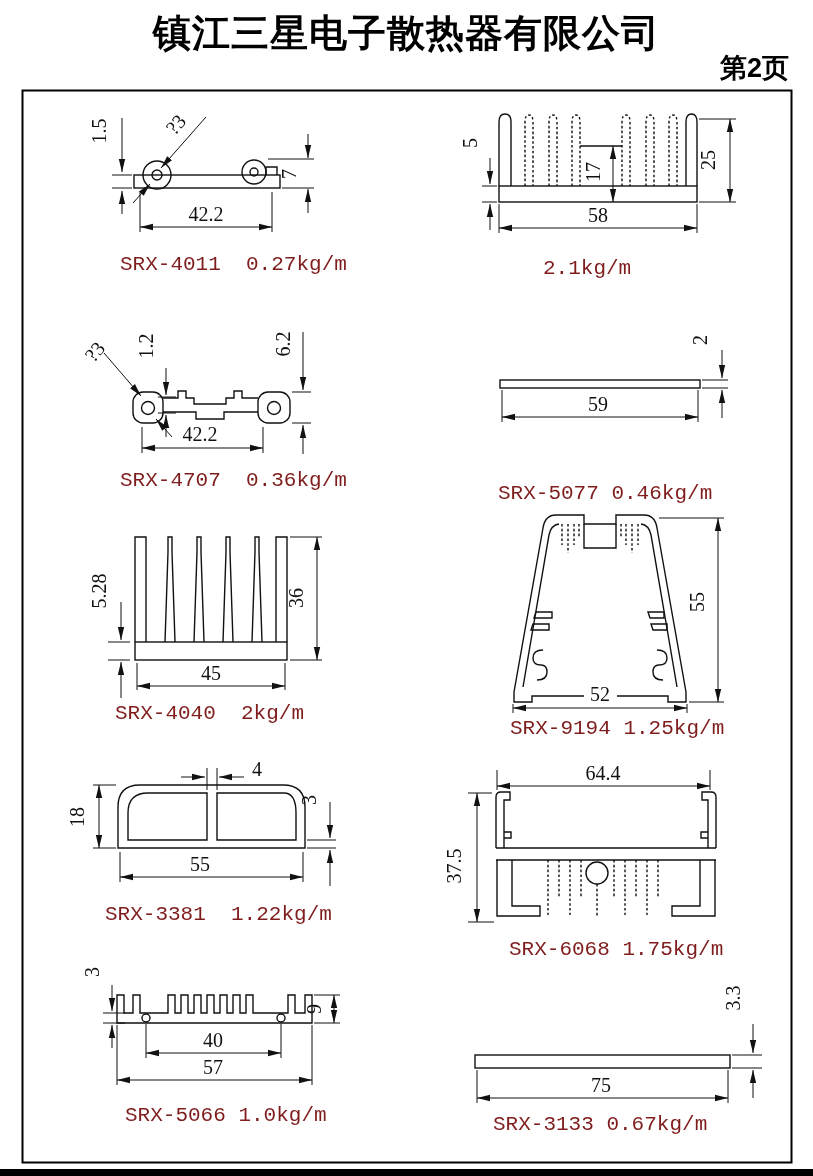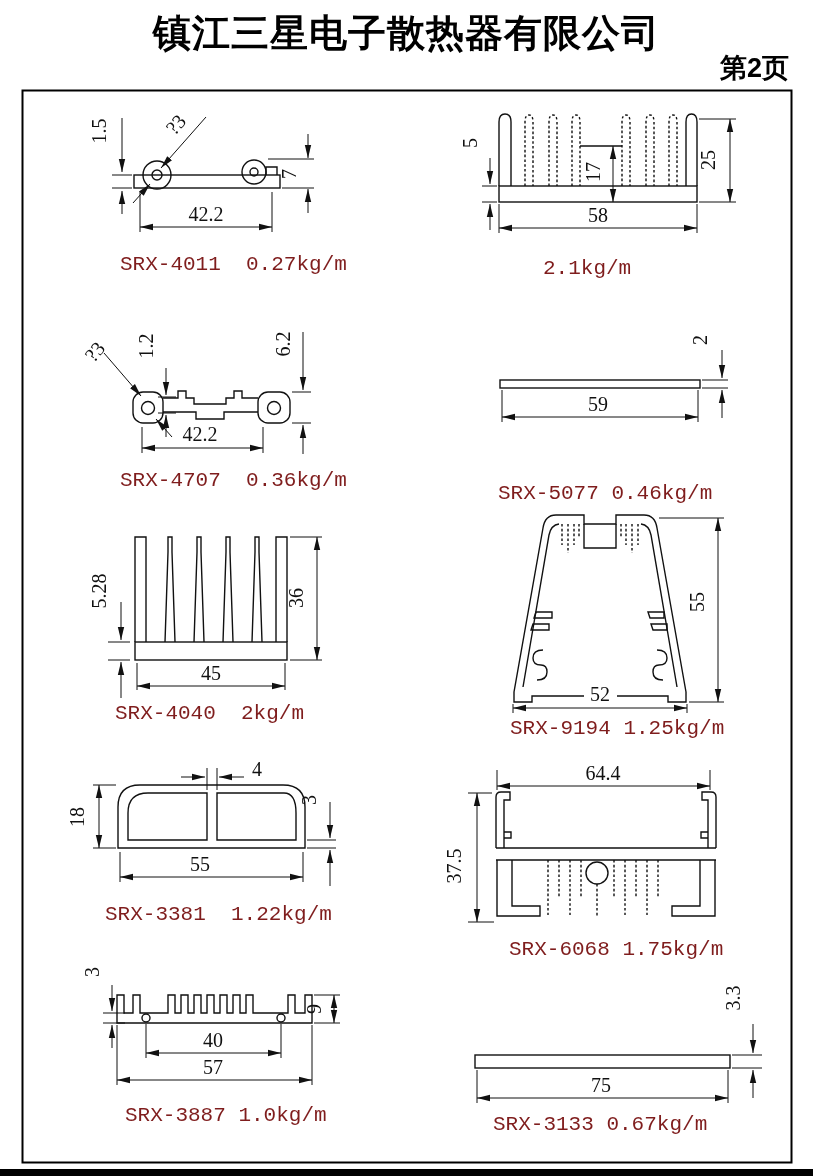--- a/index.html
+++ b/index.html
@@ -229,17 +229,17 @@
   <div class="pagenum">第2页</div>
 
   <div class="dlabel" style="left:120px;top:253px;">SRX-4011  0.27kg/m</div>
   <div class="dlabel" style="left:543px;top:257px;">2.1kg/m</div>
   <div class="dlabel" style="left:120px;top:469px;">SRX-4707  0.36kg/m</div>
   <div class="dlabel" style="left:498px;top:462px;margin-top:20px;">SRX-5077 0.46kg/m</div>
   <div class="dlabel" style="left:115px;top:702px;">SRX-4040  2kg/m</div>
   <div class="dlabel" style="left:510px;top:717px;">SRX-9194 1.25kg/m</div>
   <div class="dlabel" style="left:105px;top:903px;">SRX-3381  1.22kg/m</div>
   <div class="dlabel" style="left:497px;top:938px;margin-left:12px;">SRX-6068 1.75kg/m</div>
-  <div class="dlabel" style="left:125px;top:1104px;">SRX-3887 1.0kg/m</div>
+  <div class="dlabel" style="left:125px;top:1104px;">SRX-5066 1.0kg/m</div>
   <div class="dlabel" style="left:493px;top:1113px;">SRX-3133 0.67kg/m</div>
 
   <div class="bottombar"></div>
 </div>
 
 </body></html>

